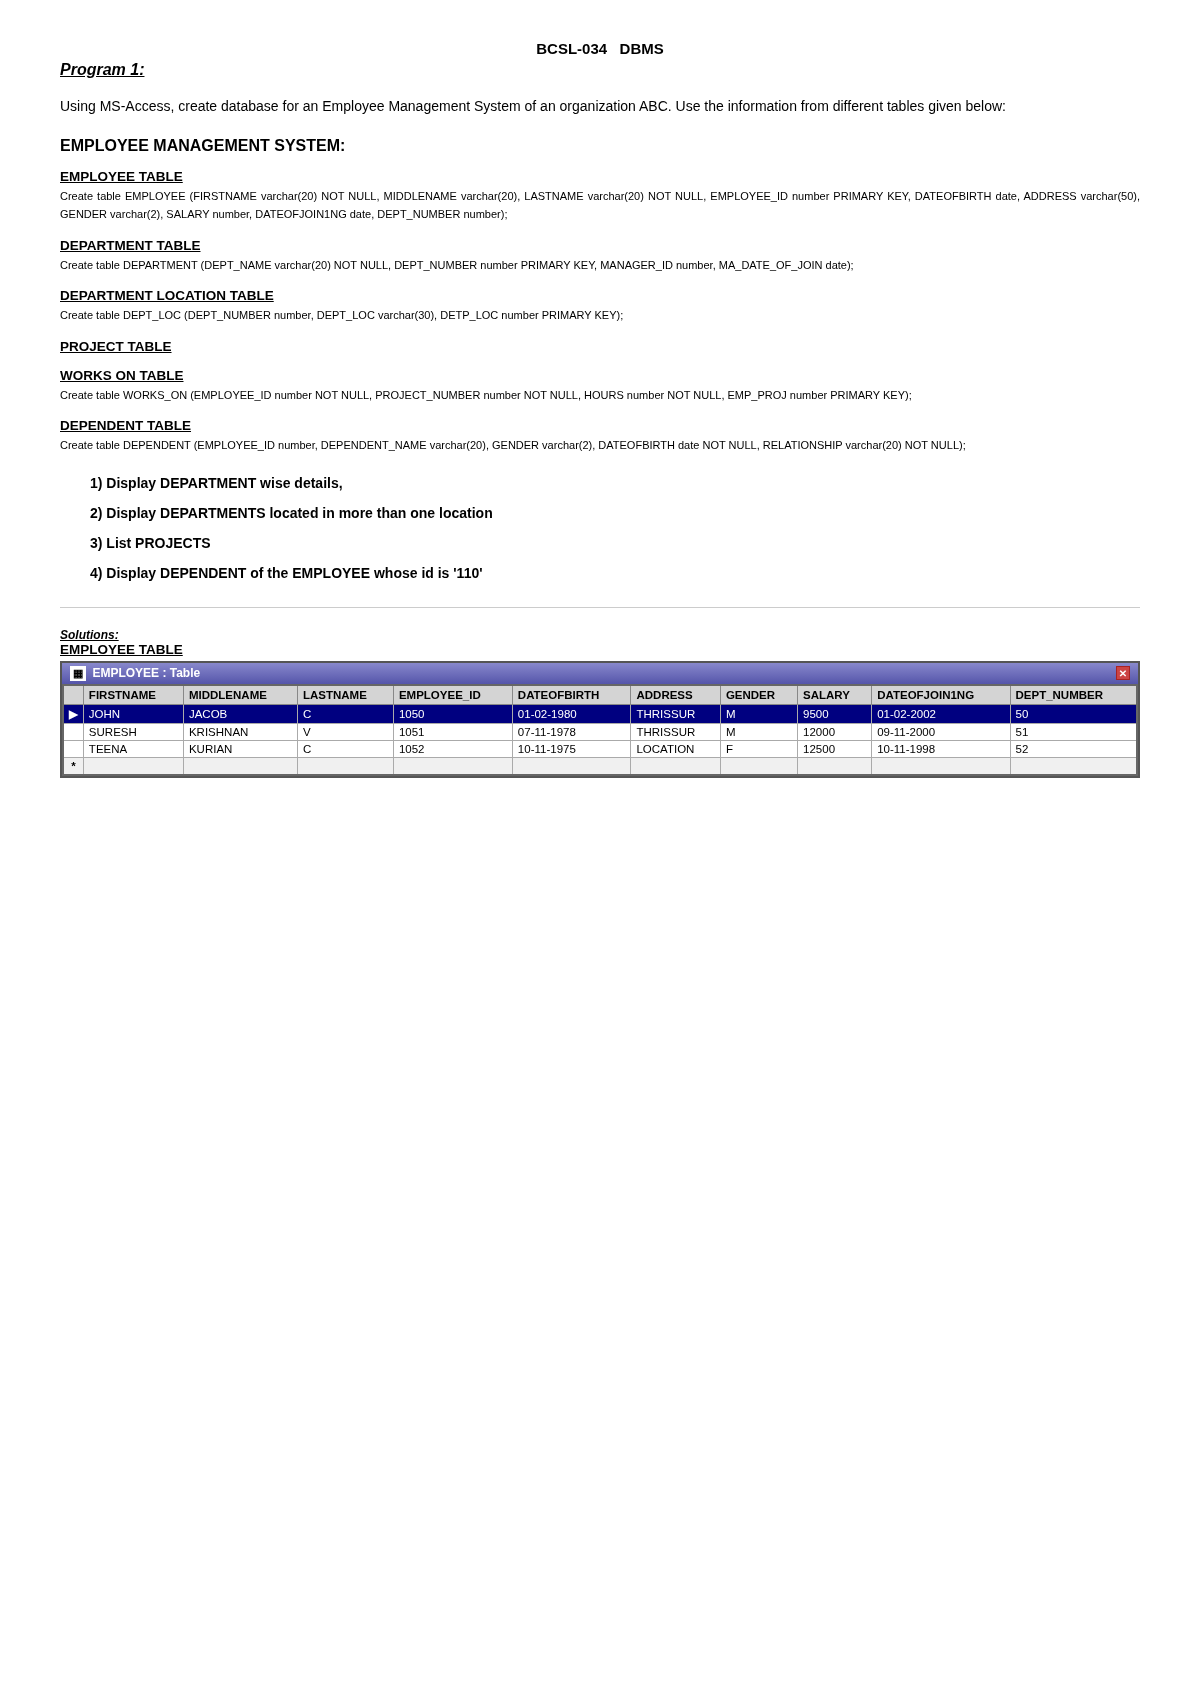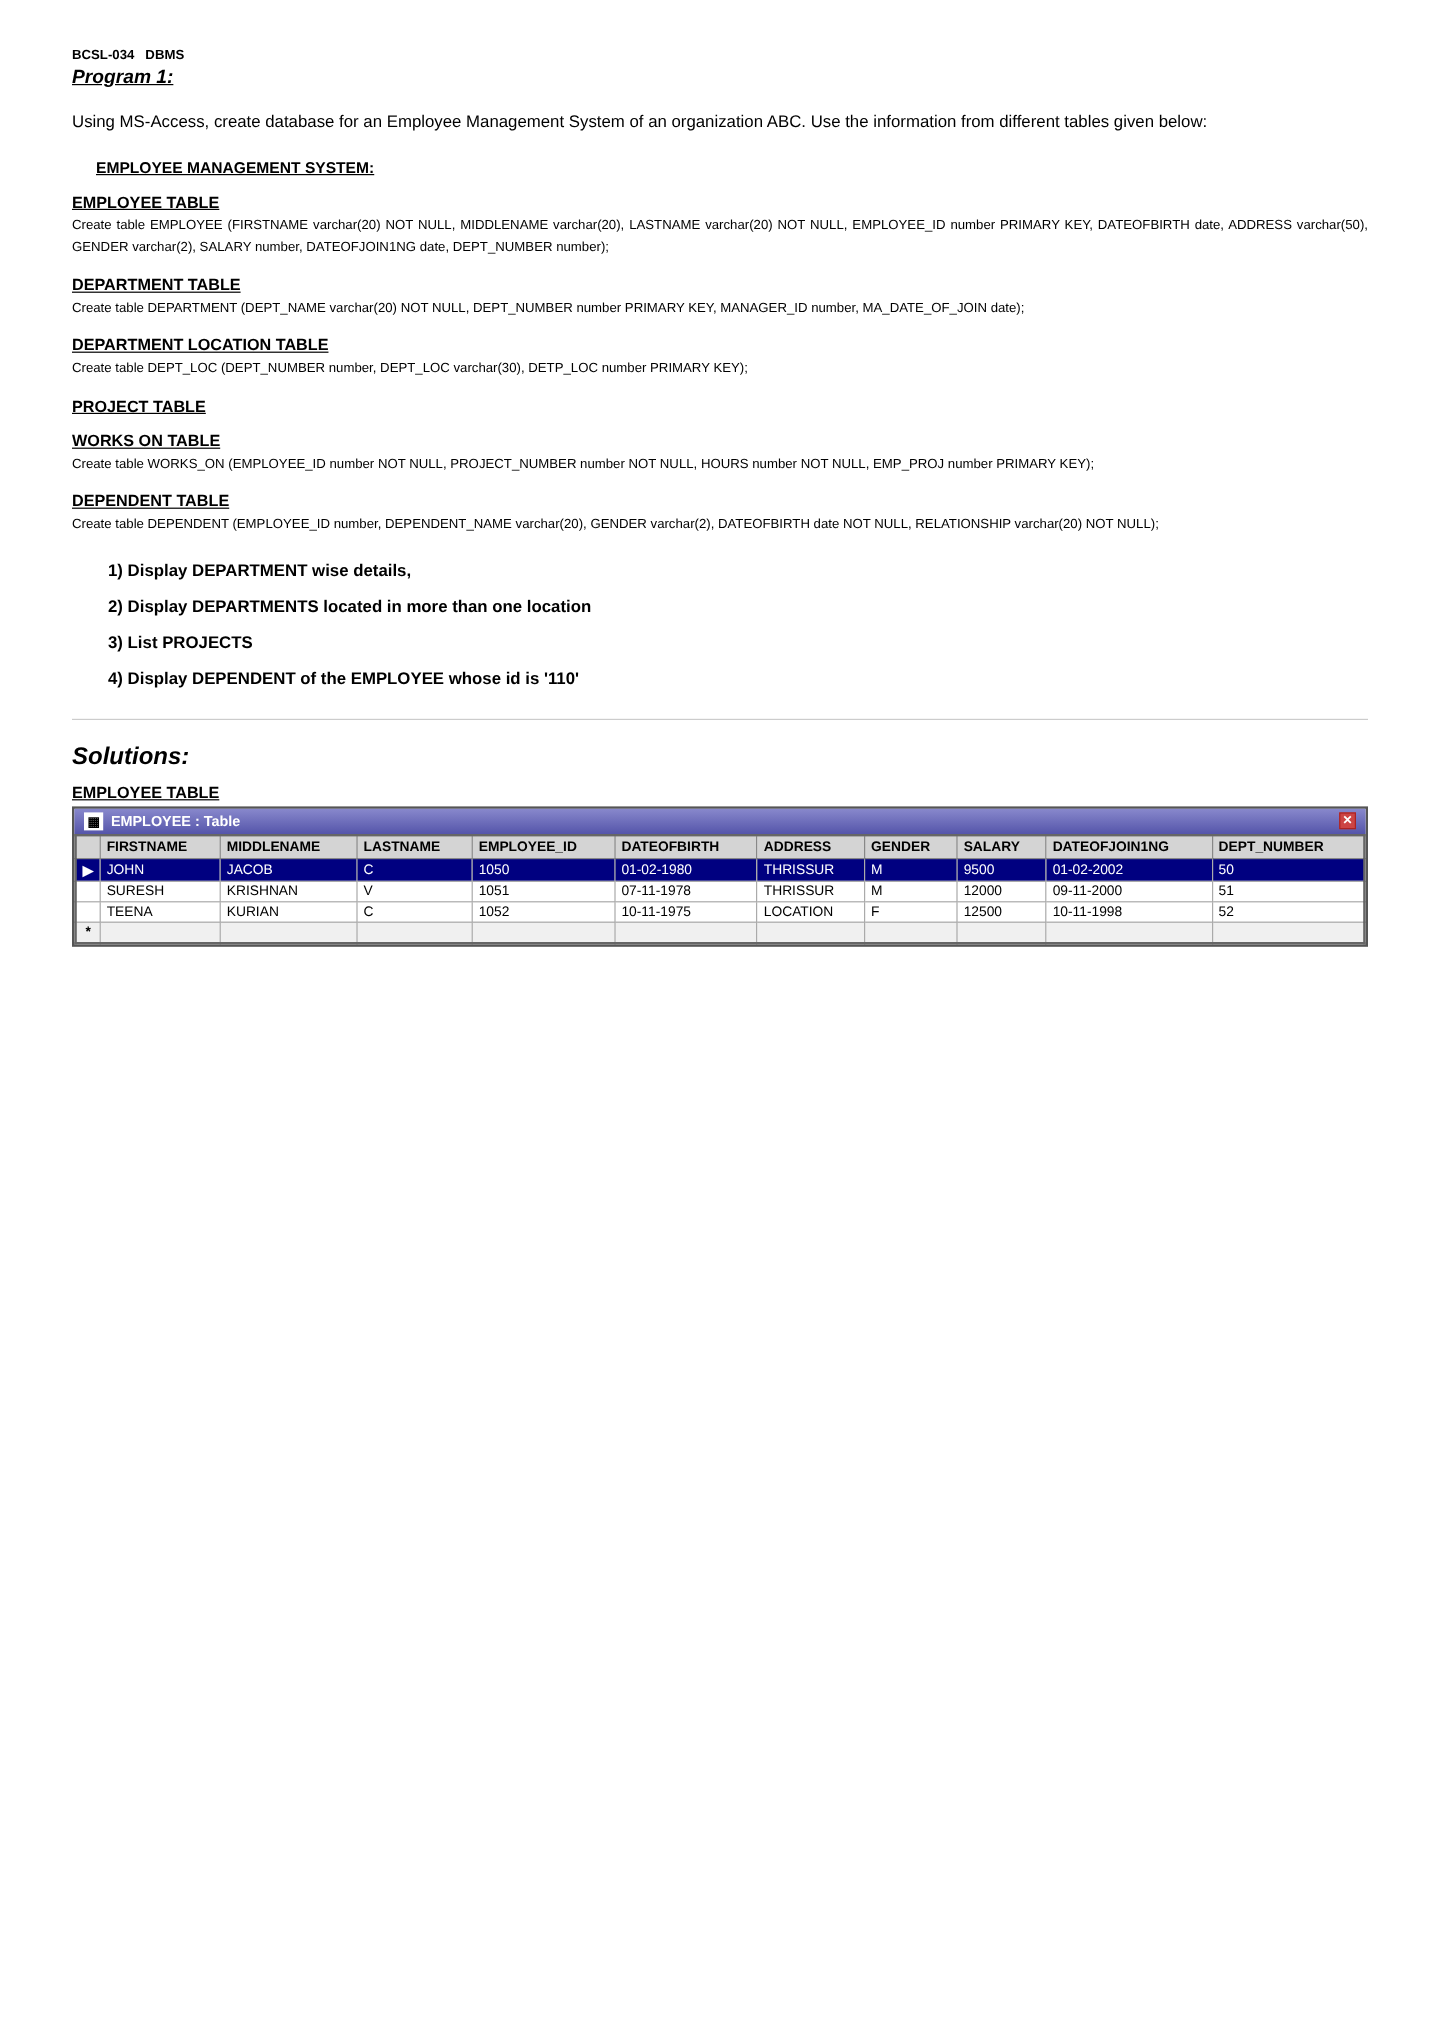--- a/index.html
+++ b/index.html
@@ -5,44 +5,42 @@
     * { margin: 0; padding: 0; box-sizing: border-box; }
     body {
       background: #fff;
       font-family: Arial, sans-serif;
       font-size: 14px;
       color: #000;
       padding: 40px 60px;
       max-width: 1200px;
     }
     .header-right {
-      text-align: left;
-      font-size: 11px;
+      text-align: center;
+      font-size: 15px;
       font-weight: bold;
       margin-bottom: 4px;
     }
     .program-title {
       font-style: italic;
       font-size: 16px;
       text-decoration: underline;
       margin-bottom: 16px;
       font-weight: bold;
     }
     .intro-text {
       font-size: 14px;
       margin-bottom: 20px;
       line-height: 1.6;
       text-align: justify;
     }
     .section-heading {
-      font-size: 13px;
-      font-weight: bold;
-      text-decoration: underline;
+      font-size: 16px;
+      font-weight: bold;
       margin-bottom: 14px;
-      margin-left: 20px;
     }
     .table-heading {
       font-size: 13.5px;
       font-weight: bold;
       text-decoration: underline;
       margin-bottom: 4px;
       margin-top: 14px;
     }
     .table-desc {
       font-size: 11px;
@@ -55,22 +53,23 @@
       font-size: 14px;
       line-height: 2;
       font-weight: bold;
     }
     .questions li {
       list-style: none;
       margin-bottom: 2px;
     }
     .solutions-heading {
       font-style: italic;
-      font-size: 20px;
-      margin-bottom: 10px;
+      font-size: 12px;
+      text-decoration: underline;
+      margin-bottom: 0;
       font-weight: bold;
     }
     .db-table-section {
       margin-bottom: 18px;
     }
     .db-table-label {
       font-size: 13.5px;
       font-weight: bold;
       text-decoration: underline;
       margin-bottom: 4px;

